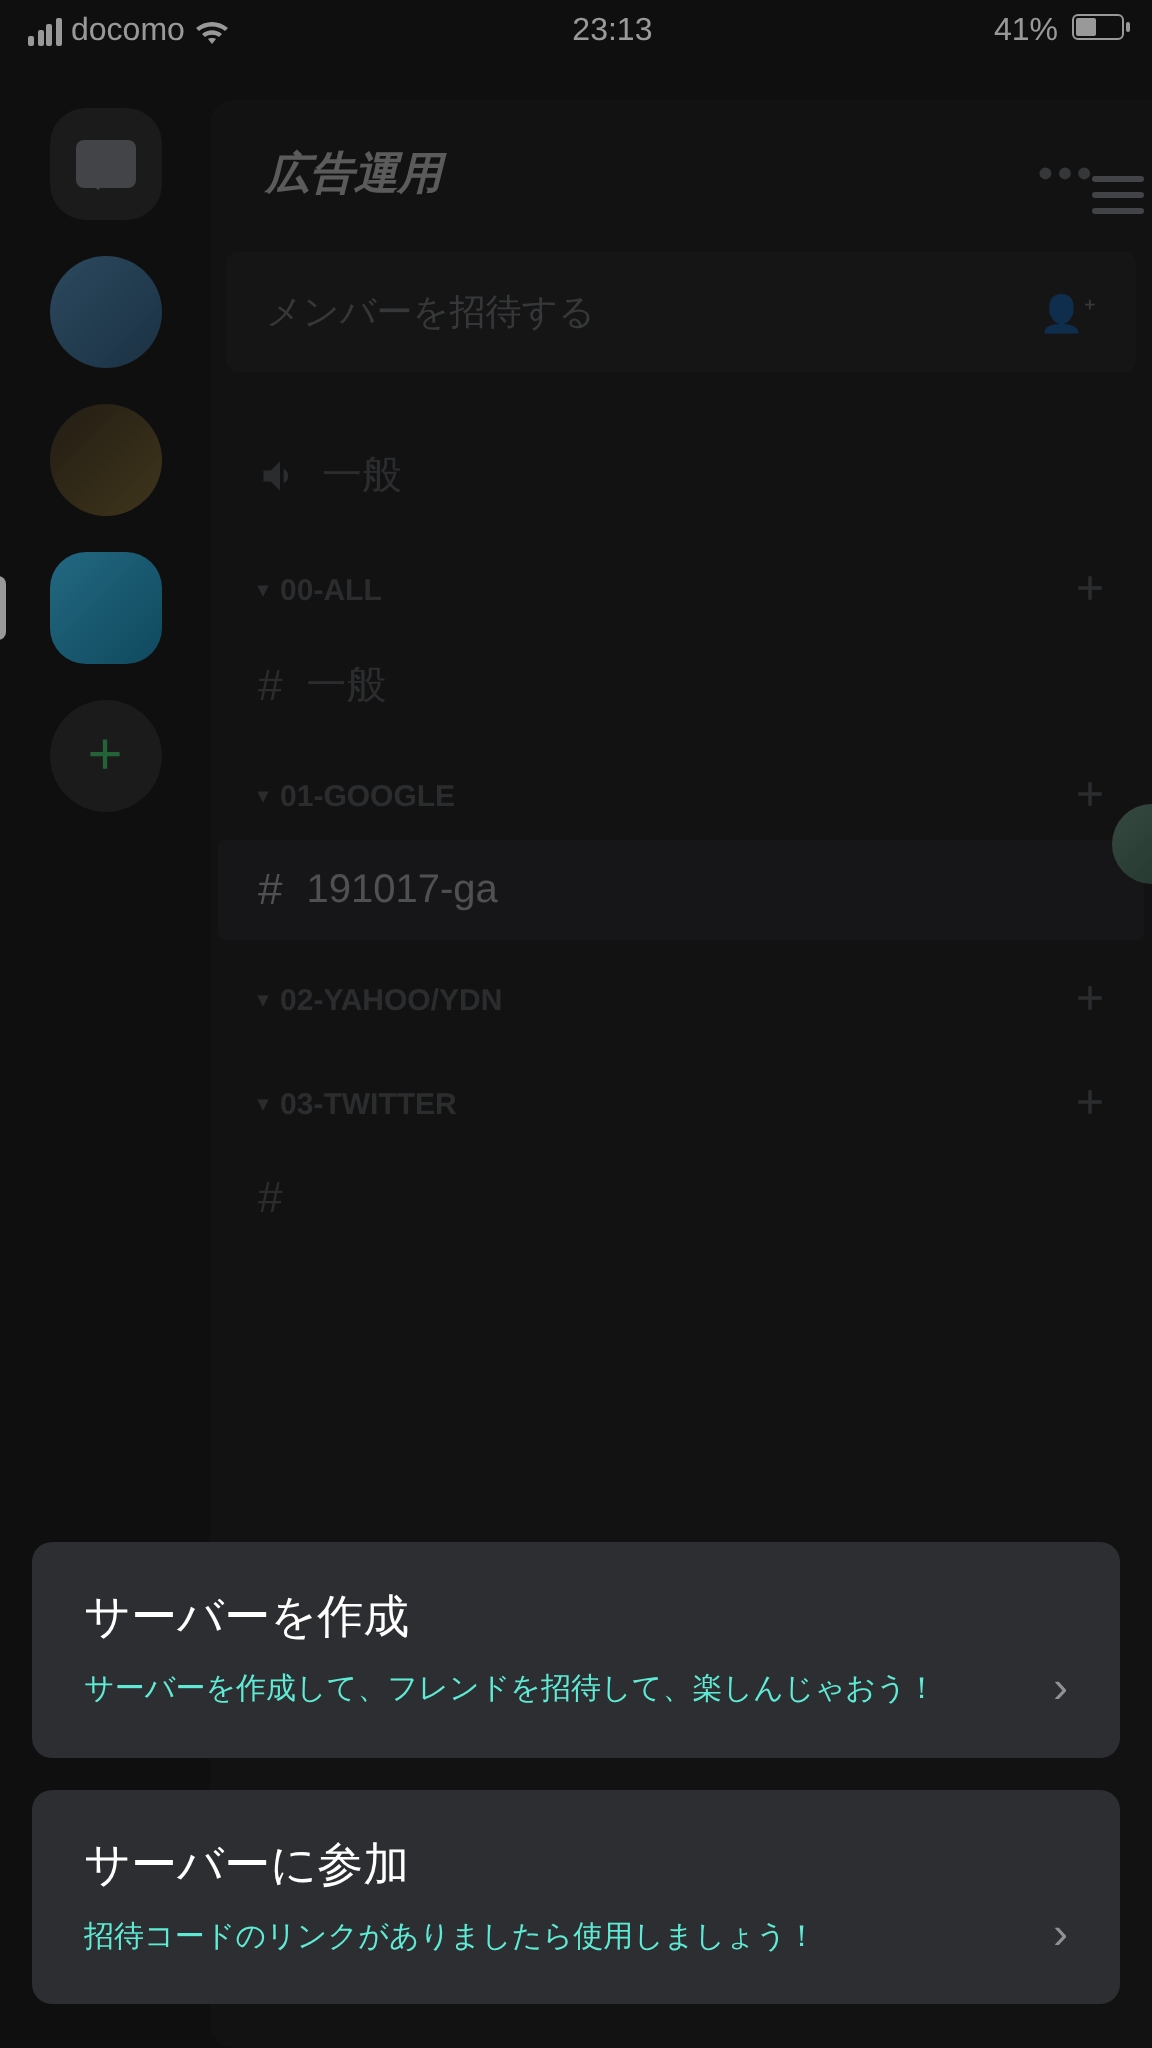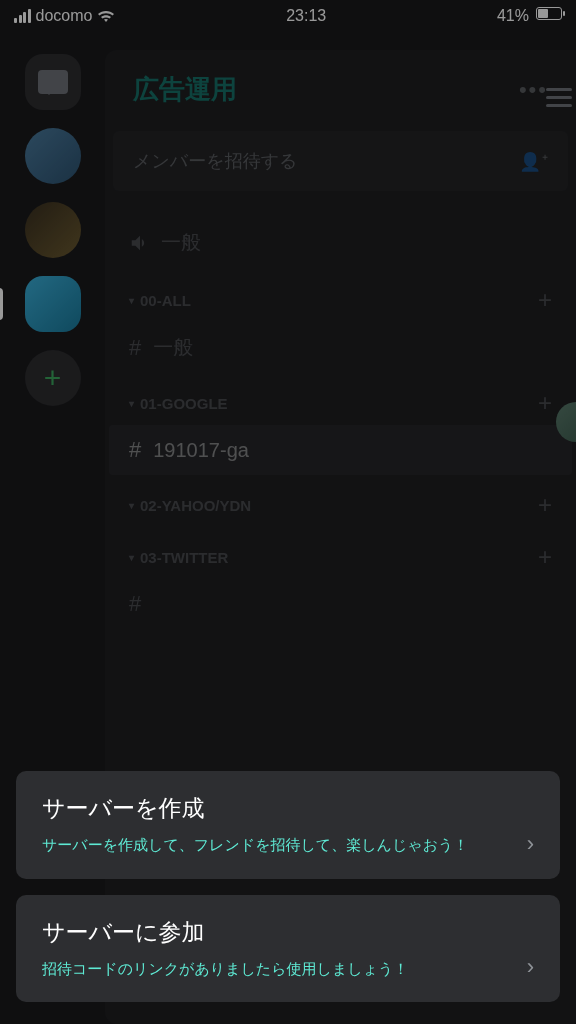--- a/index.html
+++ b/index.html
@@ -23,21 +23,21 @@
     .rail-item.selected::before { content:''; position:absolute; left:-30px; top:50%; transform:translateY(-50%); width:8px; height:32px; background:#fff; border-radius:0 4px 4px 0; }
     .add-server { color: #3ba55d; font-size: 30px; font-weight: 300; }
     .dm-icon { width: 30px; height: 24px; background: #6f7278; border-radius: 4px; position: relative; }
     .dm-icon::after { content:''; position:absolute; bottom:-6px; left:6px; border:5px solid transparent; border-top-color:#6f7278; }
     .avatar { background: linear-gradient(135deg,#4a7a9c,#2c5270); }
     .avatar.a2 { background: linear-gradient(135deg,#3a3020,#6b5a30); }
     .avatar.a3 { background: linear-gradient(135deg,#3aaed8,#1a7a9c); }
 
     .panel { flex: 1; background: #222326; border-radius: 12px 0 0 12px; margin-top: 18px; padding: 0; position: relative; opacity: 0.55; }
     .panel-header { display:flex; justify-content:space-between; align-items:center; padding: 22px 28px 24px; }
-    .panel-title { color:#14b8a6; font-size:26px; font-weight:600; }
+    .panel-title { color:#ffffff; font-size:22px; font-weight:600;font-style:italic; }
     .more-dots { color:#8e9297; font-size:22px; letter-spacing:2px; }
     .invite-row { margin: 0 8px 24px; background:#2b2c2f; border-radius:6px; padding:18px 20px; display:flex; justify-content:space-between; align-items:flex-start; }
     .invite-text { color:#8e9297; font-size:18px; }
     .invite-icon { color:#8e9297; font-size:18px; }
 
     .voice-channel { display:flex; align-items:center; gap:10px; padding:14px 24px; color:#6f7278; font-size:20px; }
     .speaker-icon { width:22px; }
 
     .category { display:flex; justify-content:space-between; align-items:center; padding:16px 24px 8px; }
     .category-left { display:flex; align-items:center; gap:6px; color:#6f7278; font-size:15px; font-weight:600; }

